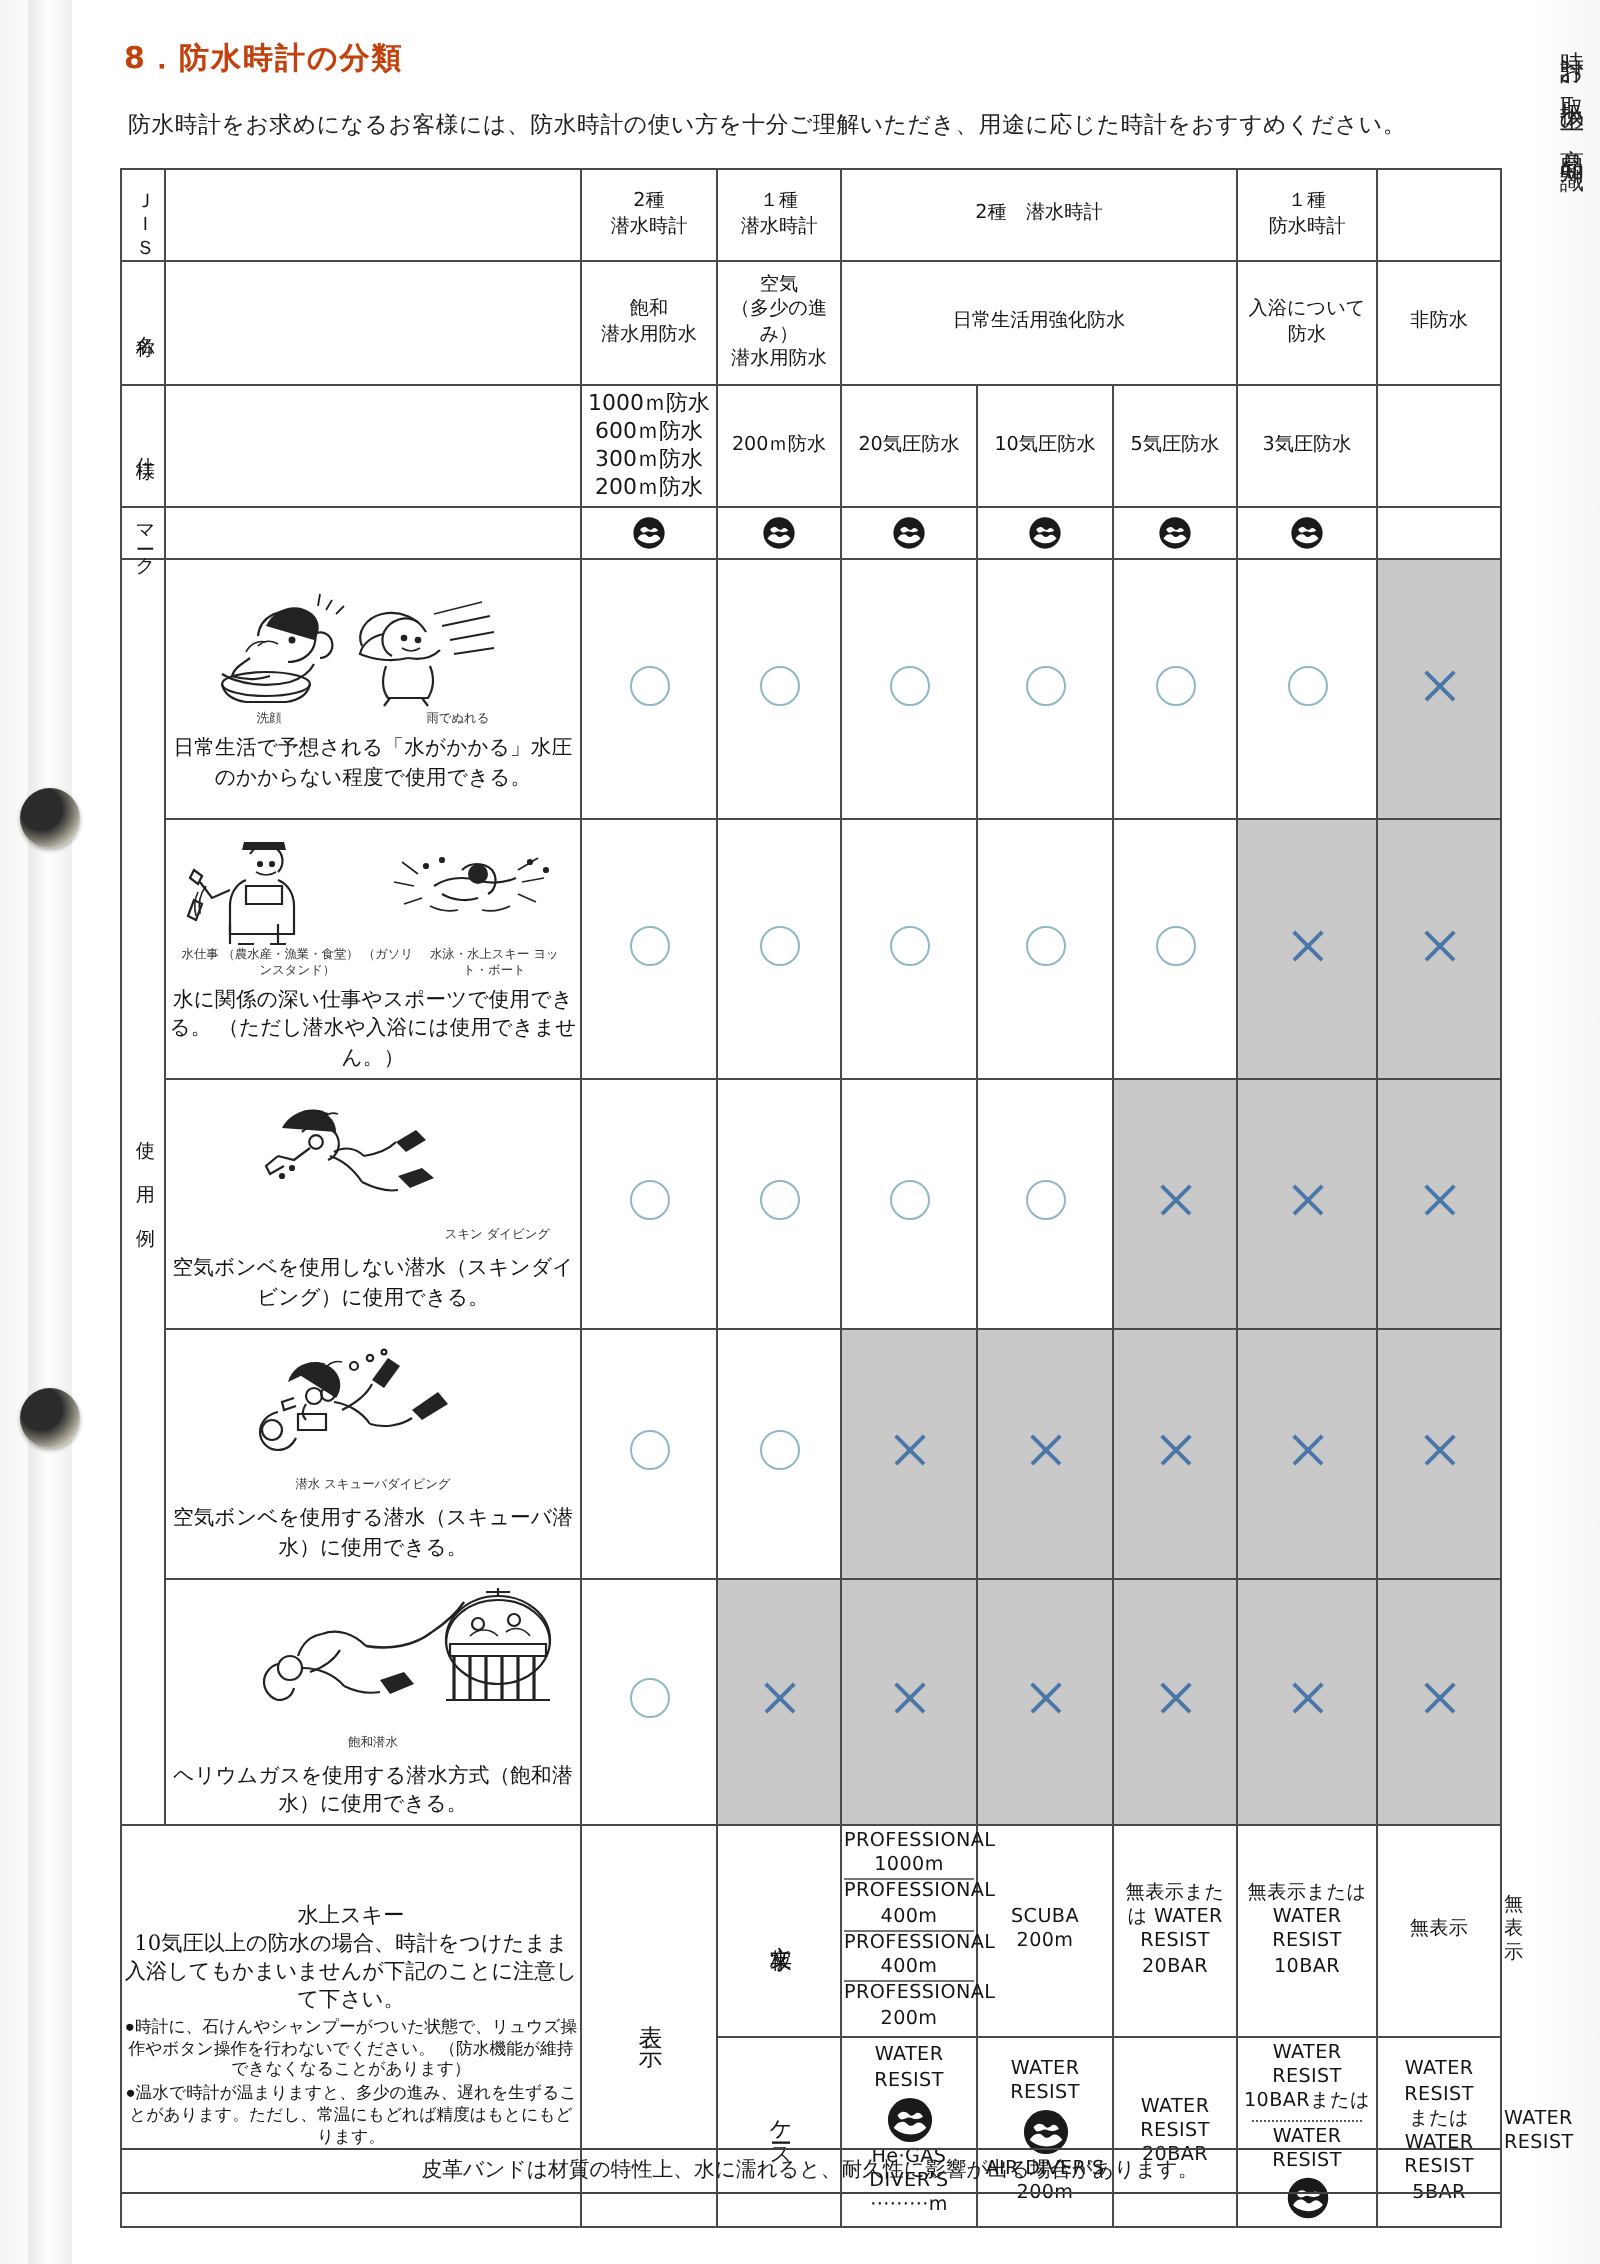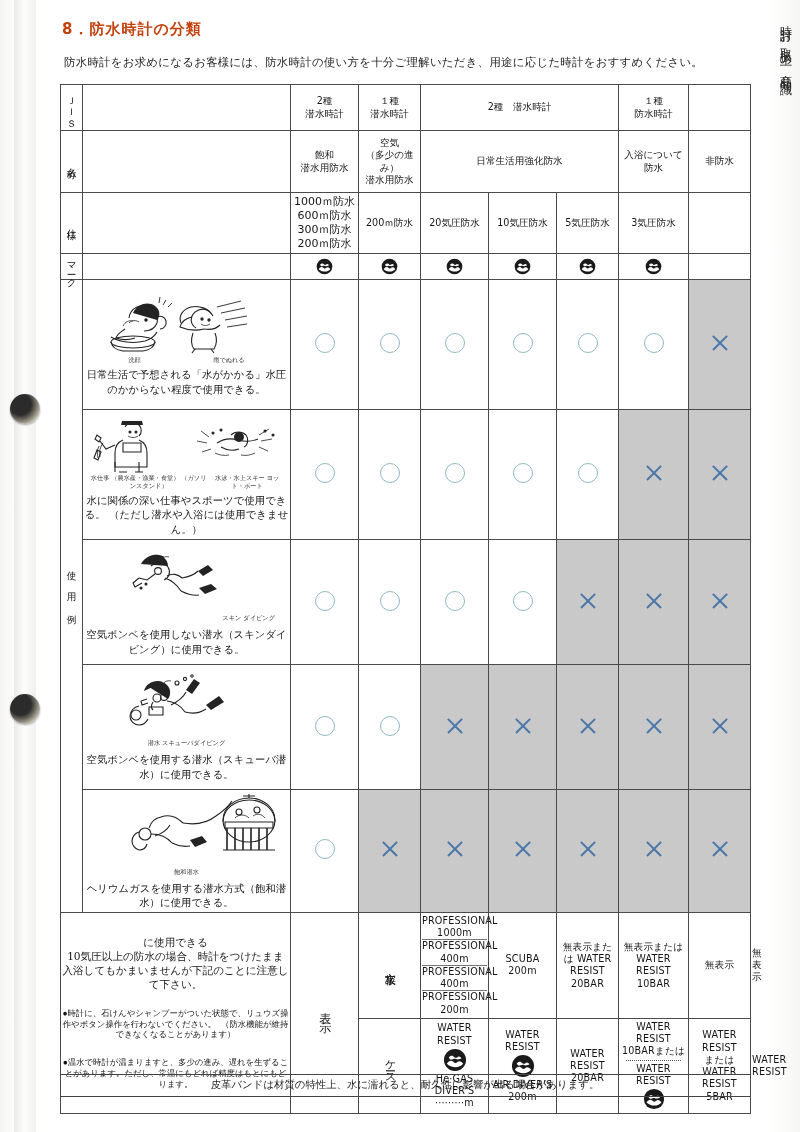--- a/index.html
+++ b/index.html
@@ -106,21 +106,21 @@
   
   .illcell { text-align:left; padding:4px 6px 5px 8px; vertical-align:top; }
   .ill-art { display:block; margin:0 auto 1px auto; }
   .ill-cap { font-size:10.3px; line-height:1.42; letter-spacing:.1px;
              font-family:"DejaVu Serif", serif; color:#141414; }
   .ill-sub { font-size:6.2px; color:#333; text-align:center; }
 
   
   .bath-box { text-align:left; padding:4px 5px; vertical-align:top; }
   .bath-t { font-size:10.6px; font-family:"DejaVu Serif", serif; line-height:1.34; }
-  .bath-b { font-size:8.4px; font-family:Liberation Mono, monospace; line-height:1.3; margin-top:17px; }
+  .bath-b { font-size:8.4px; font-family:Liberation Serif, serif; line-height:1.3; margin-top:1px; }
   .mono { font-size:7.8px; letter-spacing:.2px; line-height:1.32; }
   .mono2 { font-size:8.3px; letter-spacing:.2px; line-height:1.35; }
   .dashed-sep { border-top:1px dotted #555; margin:2px 6px; }
 
   #footnote {
     position:absolute; left:60px; top:1074px; width:690px;
     border-top:1px solid #444; border-bottom:1px solid #444;
     text-align:center; font-size:10.4px; padding:3px 0 4px 0;
     font-family:"DejaVu Serif", serif;
   }
@@ -453,21 +453,21 @@
       <td class="shade"><span class="ng"></span></td>
       <td class="shade"><span class="ng"></span></td>
       <td class="shade"><span class="ng"></span></td>
       <td class="shade"><span class="ng"></span></td>
       <td class="shade"><span class="ng"></span></td>
       <td class="shade"><span class="ng"></span></td>
     </tr>
 
     <tr>
       <td class="bath-box" colspan="2" rowspan="2" style="height:170px;width:230px">
-        <div class="bath-t">に使用できる</div>
+        <div class="bath-t">水上スキー</div>
         <div class="bath-t">10気圧以上の防水の場合、時計をつけたまま入浴してもかまいませんが下記のことに注意して下さい。</div>
         <div class="bath-b">●時計に、石けんやシャンプーがついた状態で、リュウズ操作やボタン操作を行わないでください。
 （防水機能が維持できなくなることがあります）</div>
         <div class="bath-b">●温水で時計が温まりますと、多少の進み、遅れを生ずることがあります。ただし、常温にもどれば精度はもとにもどります。</div>
       </td>
       <td class="vlab" rowspan="2" style="width:20px;font-size:12px;letter-spacing:10px">表示</td>
       <td class="vlab" style="width:20px;font-size:11px;letter-spacing:1px">文字板</td>
       <td class="mono">
         <div>PROFESSIONAL</div>
         <div>1000m</div>

